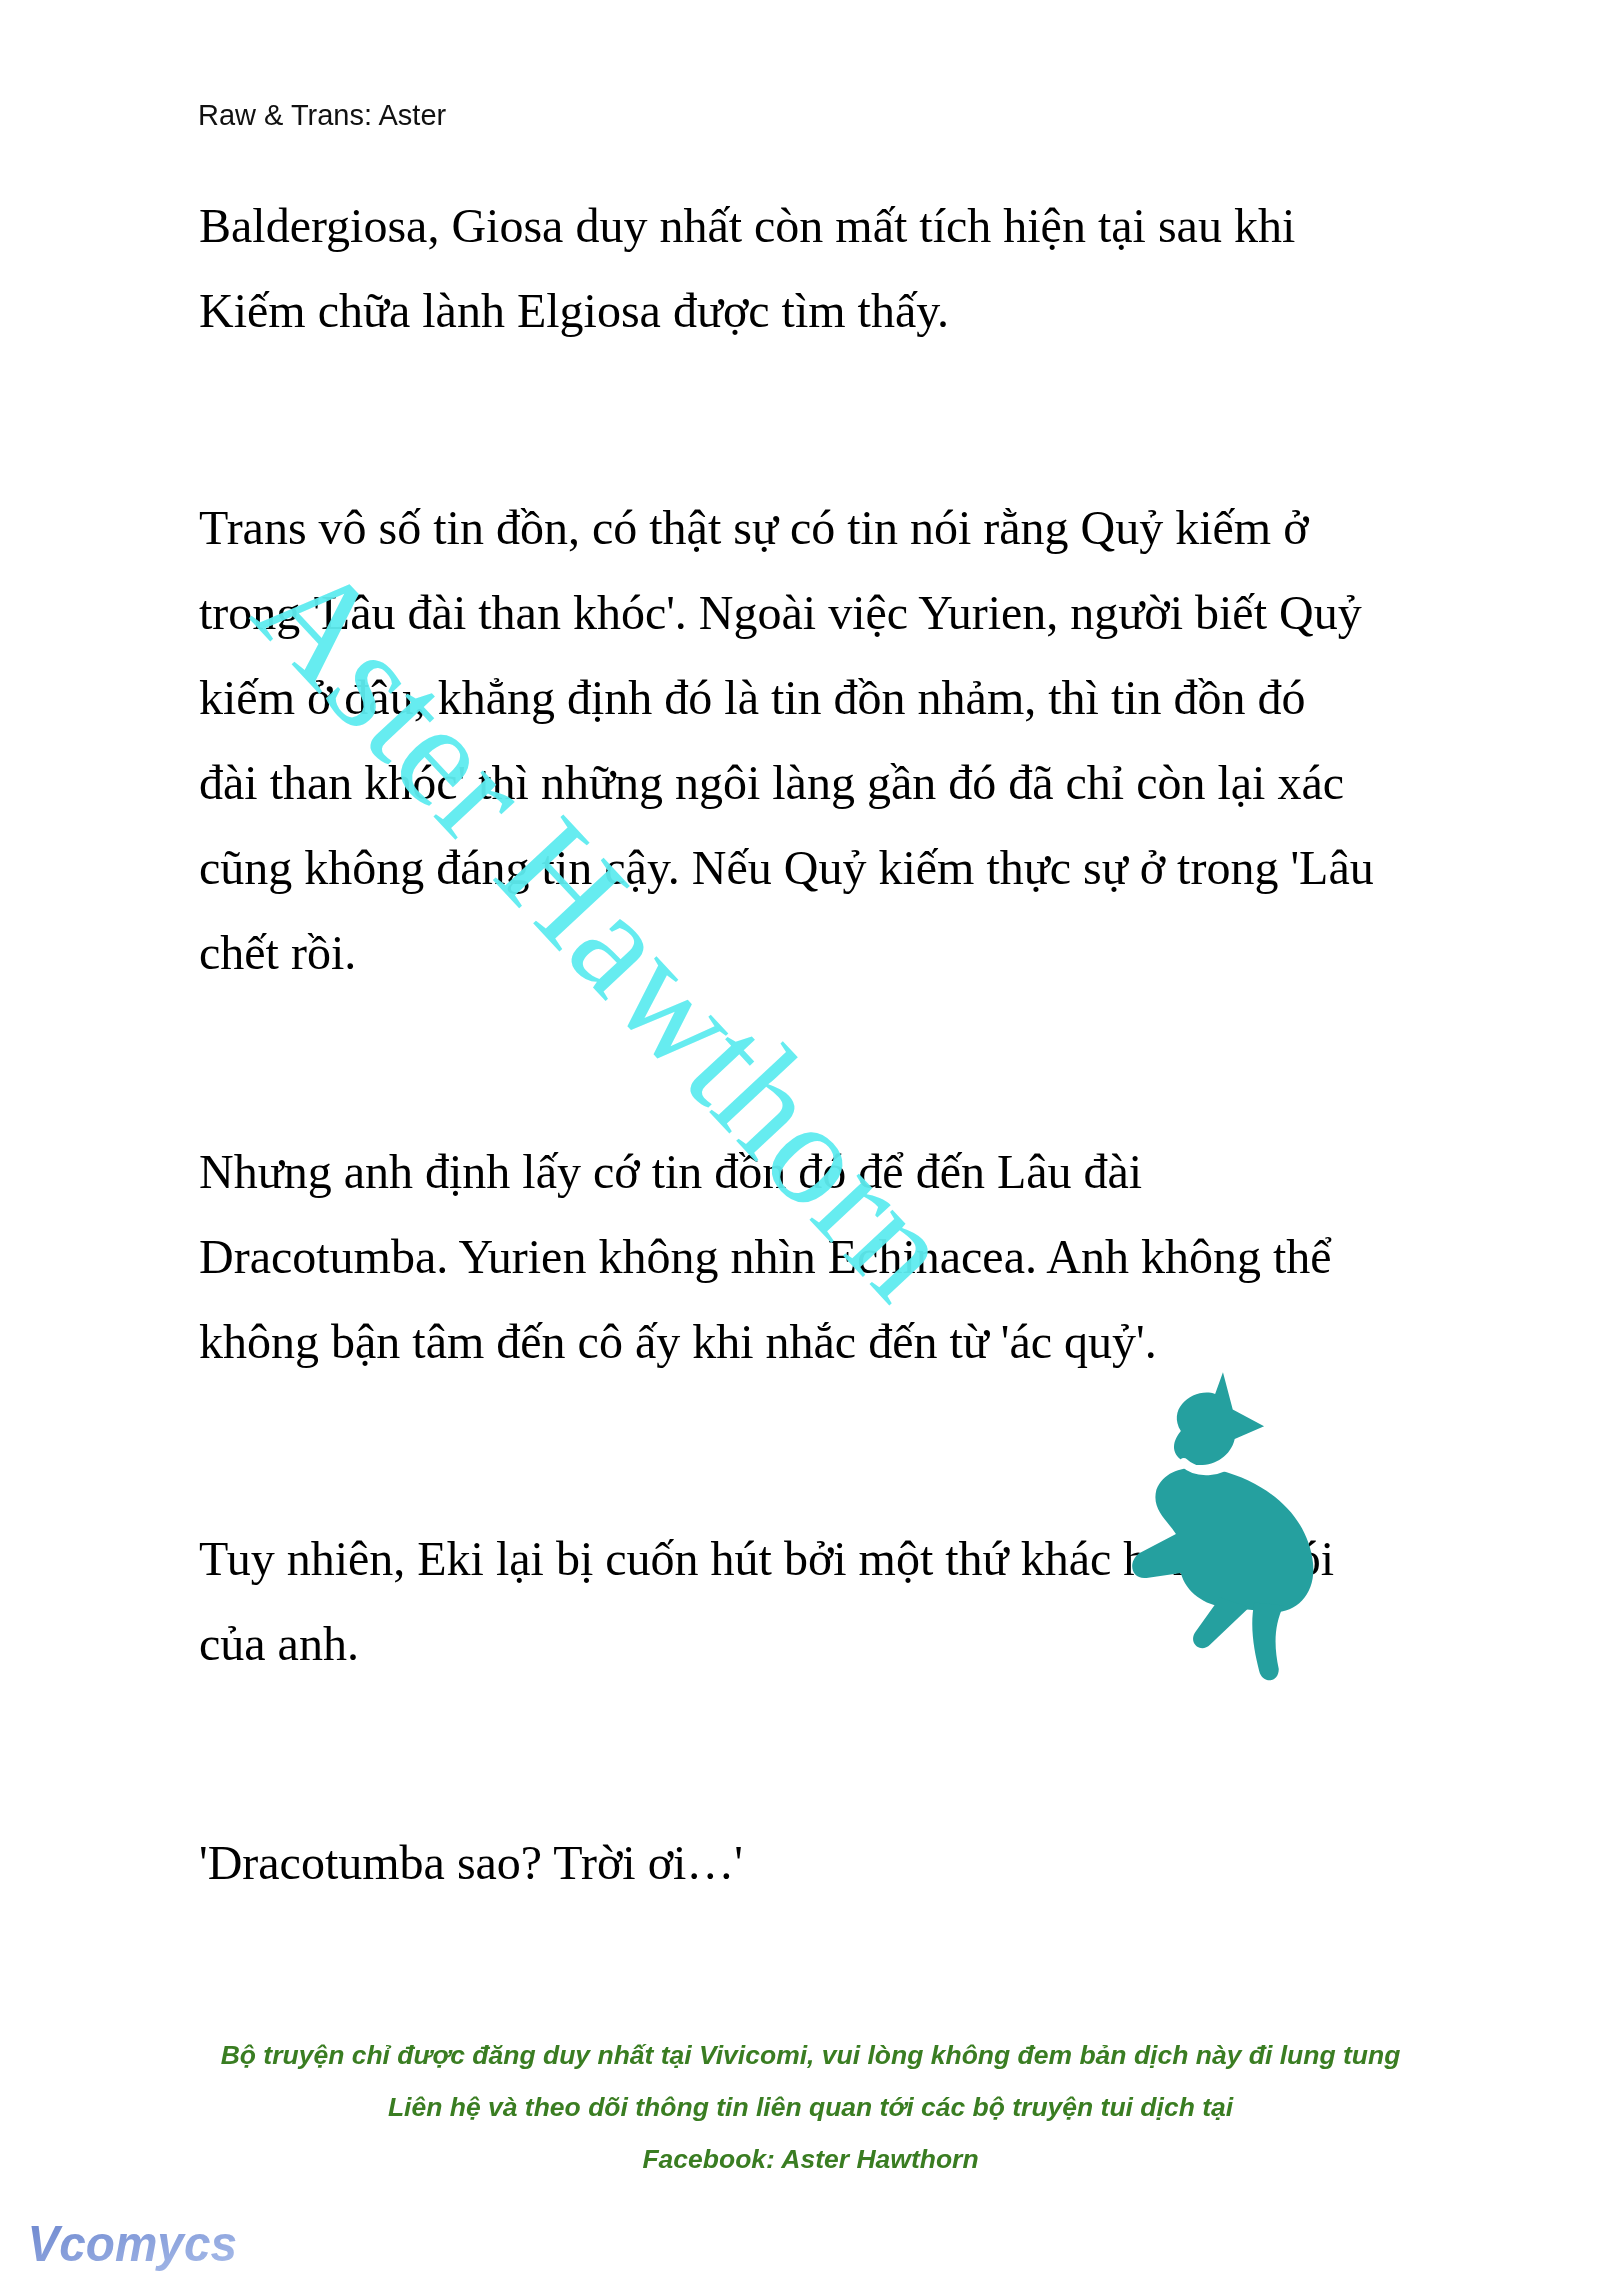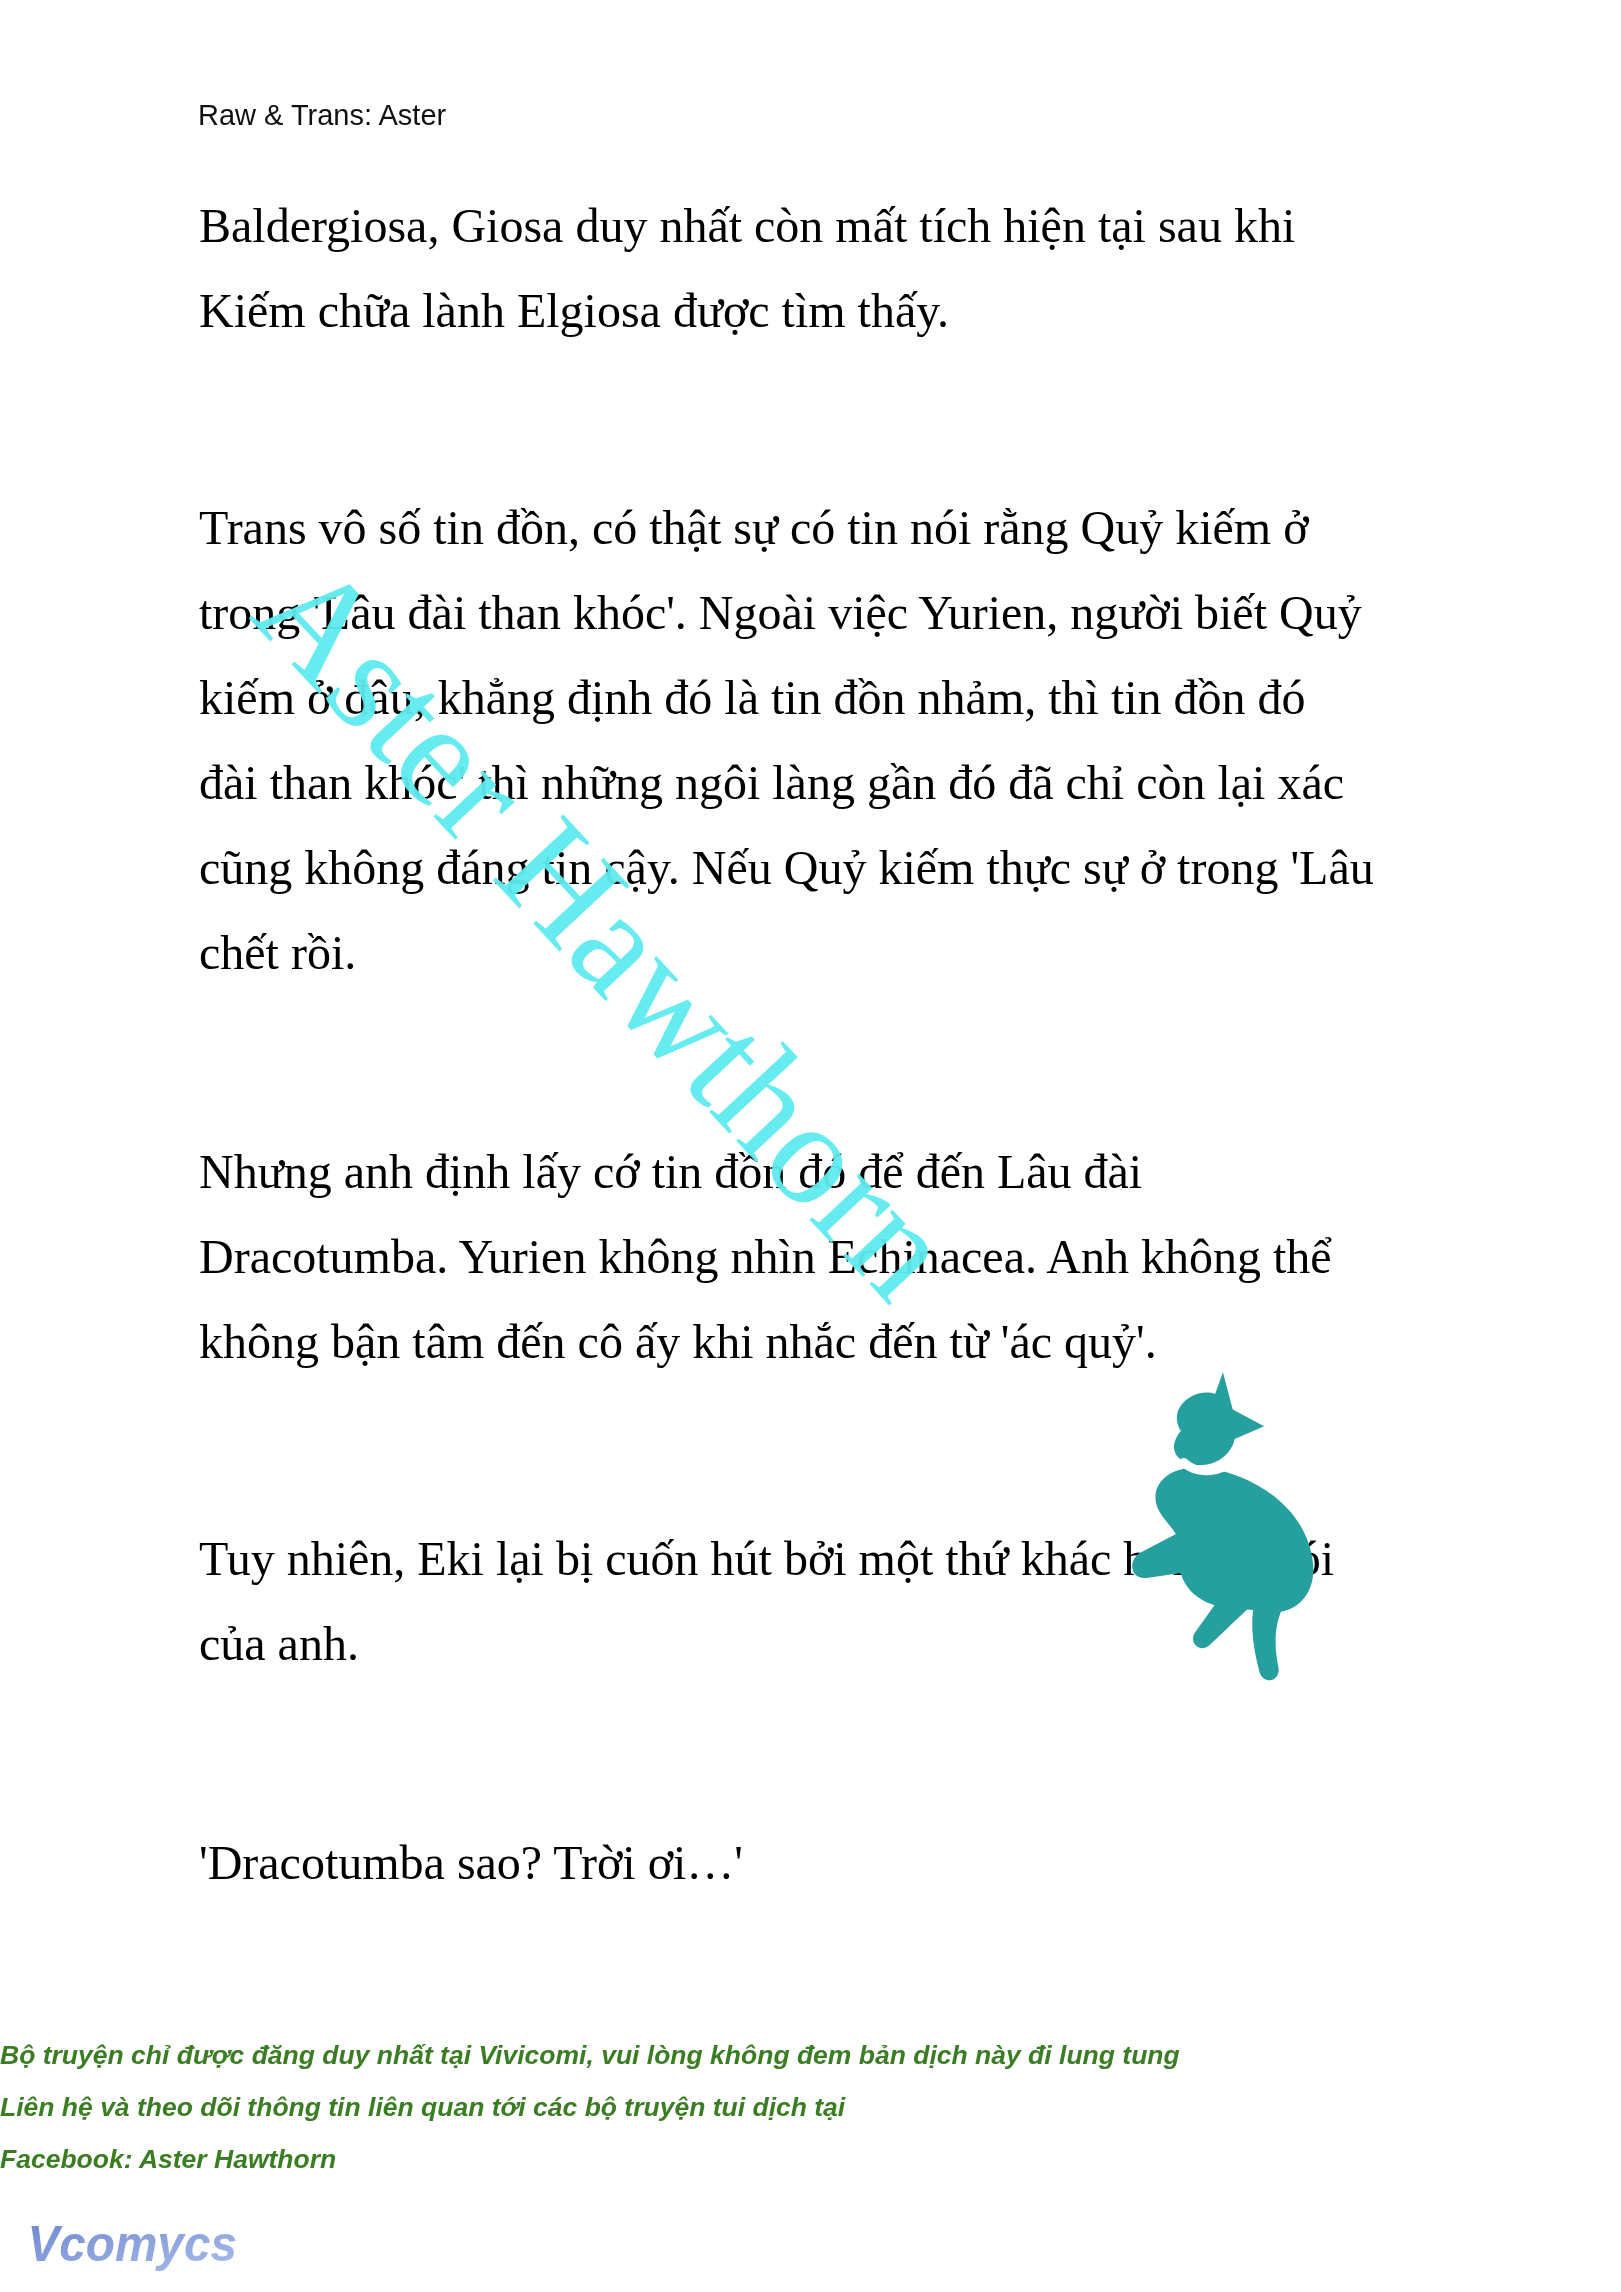--- a/index.html
+++ b/index.html
@@ -12,21 +12,21 @@
     }
     .para {
       position: absolute; left: 199px;
       font-family: "Liberation Serif", serif; font-size: 48px; color: #000;
       line-height: 85px; white-space: nowrap;
     }
     .para .line { display: block; height: 85px; }
     .footer {
       position: absolute; left: 0; width: 1621px;
       font-family: "Liberation Sans", sans-serif; font-weight: bold; font-style: italic;
-      font-size: 26.5px; color: #3A7D22; line-height: 52px;
+      font-size: 26.5px; color: #3A7D22; text-align: center; line-height: 52px;
     }
     .footer .fline { display: block; height: 52px; }
     .watermark {
       position: absolute; left: 284px; top: 990px;
       transform-origin: 0 50%;
       transform: rotate(47deg);
       font-family: "Liberation Serif", serif; font-size: 147px;
       color: #5EECF0; white-space: nowrap; line-height: 147px;
       opacity: 0.95; pointer-events: none;
       -webkit-text-stroke: 0px;

